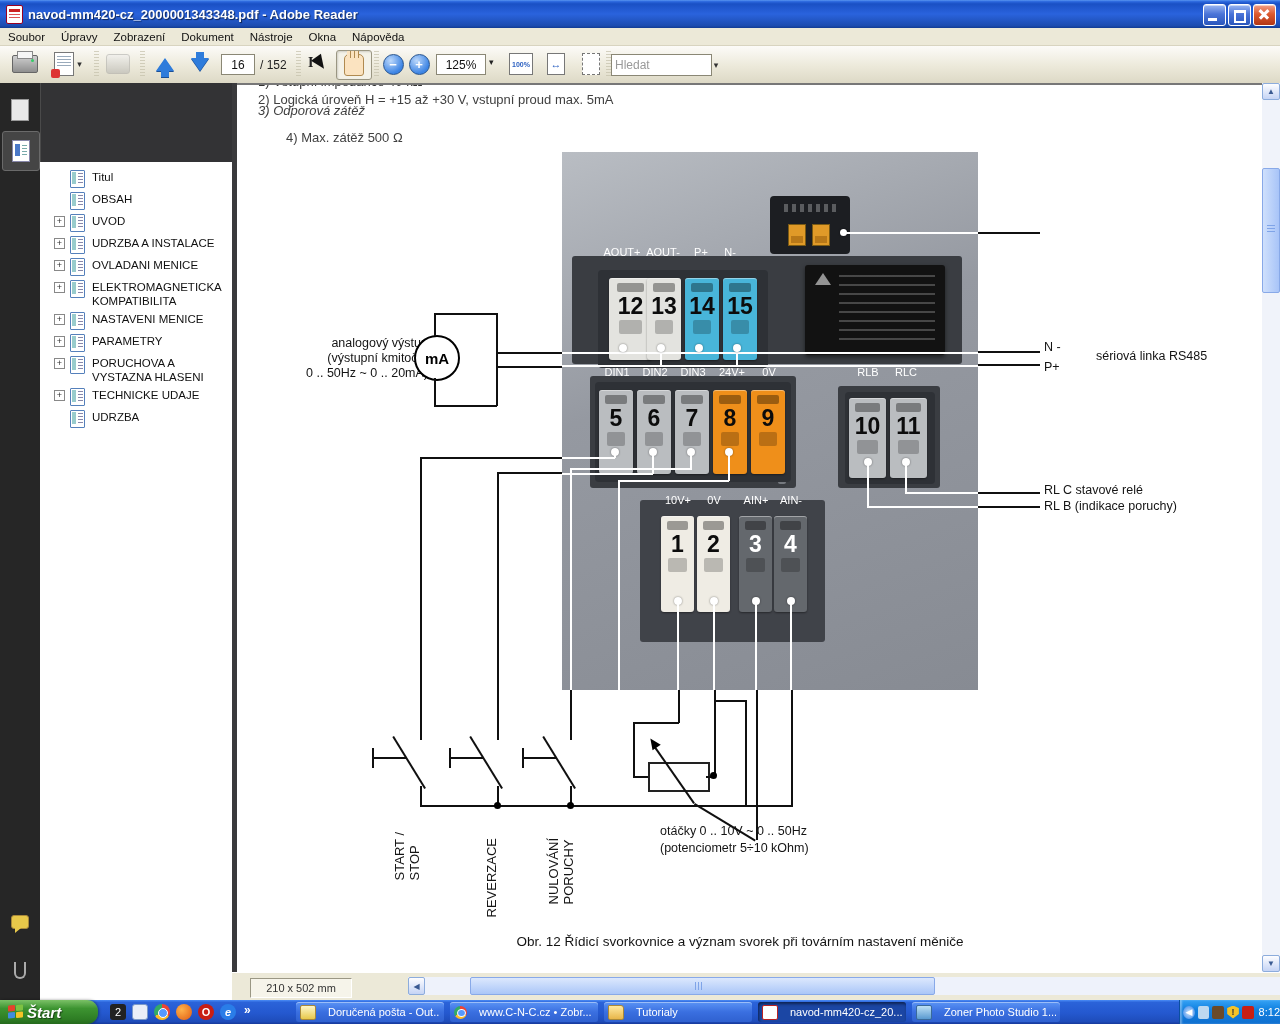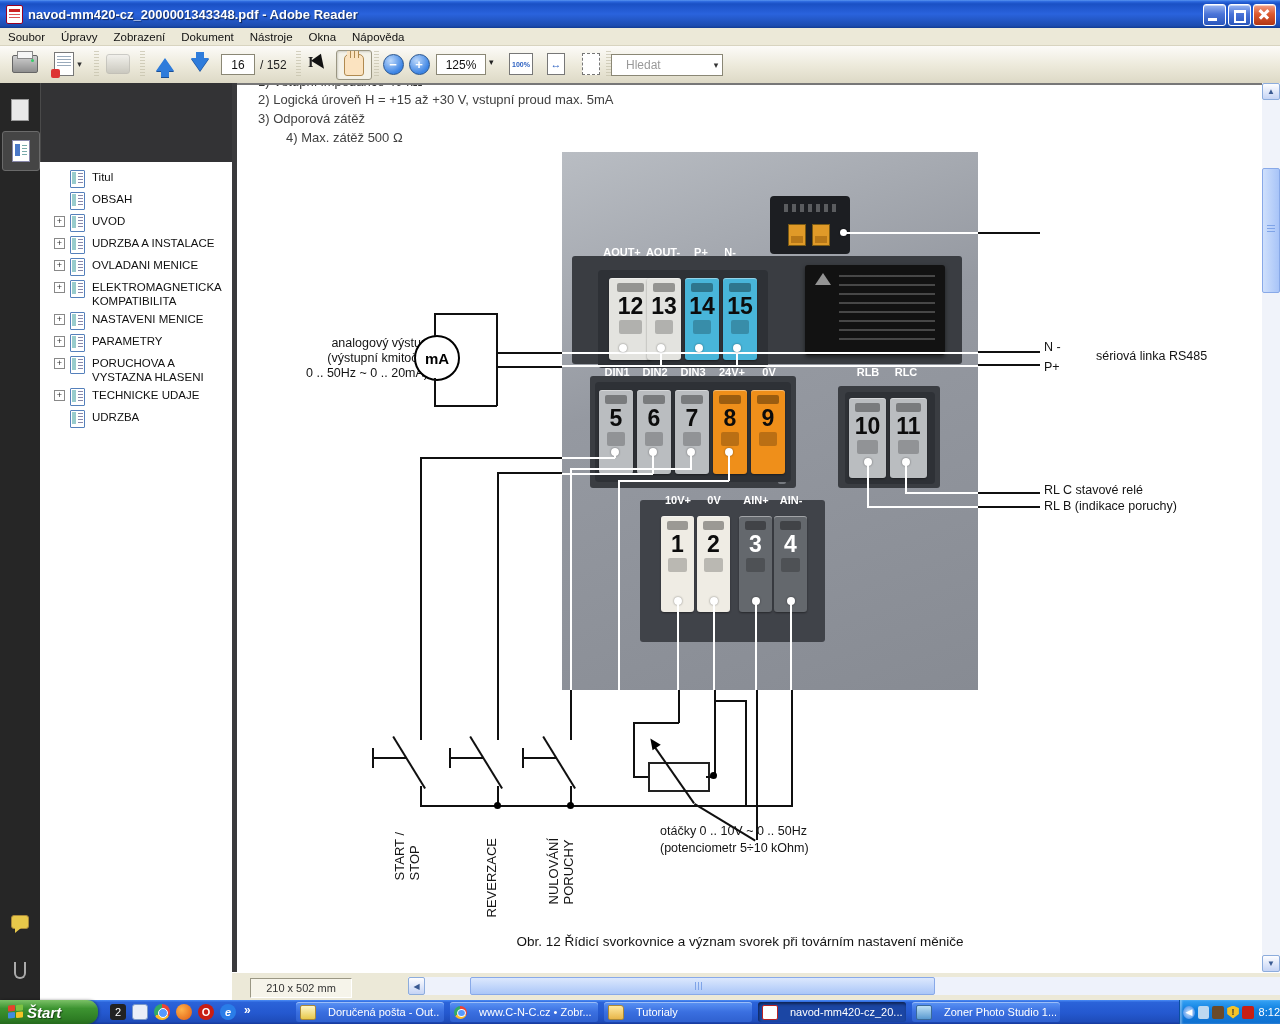--- a/index.html
+++ b/index.html
@@ -55,21 +55,21 @@
   .handico{width:18px;height:20px;background:#fbe3c0;border:1px solid #b08a50;border-radius:5px 5px 3px 3px;position:relative;}
   .handico:before{content:"";position:absolute;left:2px;top:-4px;width:12px;height:7px;
     background:repeating-linear-gradient(90deg,#fbe3c0 0 3px,#b08a50 3px 4px);}
   .zoomc{width:19px;height:19px;border-radius:50%;border:1px solid #28548e;color:#fff;font-weight:bold;font-size:13px;
     background:radial-gradient(circle at 35% 30%,#bcd8fb,#3c84e4 70%);display:flex;align-items:center;justify-content:center;line-height:1;}
   .fitico{width:16px;height:20px;background:#fff;border:1px solid #777;display:flex;align-items:center;justify-content:center;color:#2a5fc0;font-size:11px;}
   .fitico.dash{border-style:dashed;}
   .pct100{width:22px;height:20px;background:#fff;border:1px solid #777;color:#2a5fc0;font-size:7px;font-weight:bold;
     display:flex;align-items:center;justify-content:center;}
   .searchbox{position:absolute;left:611px;top:8px;width:96px;height:20px;background:#fff;border:1px solid #8a8775;
-    font-size:12px;color:#999;display:flex;align-items:center;padding-left:14px;}
+    font-size:12px;color:#999;display:flex;align-items:center;padding-left:3px;}
   .searchcaret{position:absolute;left:709px;top:8px;width:14px;height:22px;font-size:9px;color:#333;display:flex;align-items:center;justify-content:center;}
   
   #navstrip{position:absolute;left:0;top:83px;width:40px;height:917px;background:#262626;}
   .navtile{position:absolute;left:2px;width:36px;height:38px;border-radius:3px;display:flex;align-items:center;justify-content:center;}
   .navtile.sel{background:#454545;border:1px solid #6a6a6a;}
   .ico-pages{width:16px;height:20px;background:#e8e8e8;border:1px solid #999;position:relative;}
   .ico-pages:before{content:"";position:absolute;left:3px;top:-4px;width:16px;height:20px;background:#bbb;z-index:-1;border:1px solid #888;}
   .ico-bmark{width:16px;height:20px;background:#fff;border:1px solid #88a;position:relative;}
   .ico-bmark:before{content:"";position:absolute;left:2px;top:3px;width:5px;height:12px;background:#4a78c8;}
   .ico-bmark:after{content:"";position:absolute;right:2px;top:4px;width:5px;height:10px;
@@ -108,21 +108,21 @@
     background:linear-gradient(160deg,#b9bdc3 0%,#9599a1 40%,#878b93 100%);}
   .recess{position:absolute;background:#3a3d42;border-radius:3px;}
   .frame{position:absolute;background:#2e3136;border-radius:4px;}
   .term{position:absolute;border-radius:3px;display:flex;flex-direction:column;align-items:center;box-shadow:inset 0 1px 0 rgba(255,255,255,.4),0 1px 2px rgba(0,0,0,.4);}
   .term .slot{width:65%;height:9px;margin-top:5px;background:rgba(0,0,0,.35);border-radius:2px;}
   .term .num{font-weight:bold;font-size:23px;line-height:26px;margin-top:1px;color:#0c0c0c;font-family:"Liberation Sans",sans-serif;}
   .term .screw{width:55%;height:14px;background:rgba(0,0,0,.22);border-radius:2px;margin-top:1px;}
   .term.dk .num{color:#fff;}
   .c-white{background:#e3e3df;} .c-cyan{background:#48b5d9;} .c-orange{background:#ef8f1a;}
   .c-gray{background:#babdc0;} .c-cream{background:#efece4;} .c-darkg{background:#64686d;}
-  .plab{position:absolute;color:#fff;font-weight:bold;font-size:11px;transform:translateX(-50%);white-space:nowrap;}
+  .plab{position:absolute;color:#fff;font-weight:normal;font-size:11px;transform:translateX(-50%);white-space:nowrap;}
   .wdot{position:absolute;width:8px;height:8px;border-radius:50%;background:#fff;box-shadow:0 0 2px rgba(0,0,0,.5);}
   .wh{position:absolute;height:2px;background:#fff;}
   .wv{position:absolute;width:2px;background:#fff;}
   .dip{position:absolute;left:208px;top:44px;width:80px;height:58px;background:#1c1e22;border-radius:4px;}
   .dipsw{position:absolute;bottom:8px;width:16px;height:20px;background:#e09a28;border:1px solid #7a5a14;}
   .dipsw:after{content:"";position:absolute;left:2px;bottom:2px;right:2px;height:7px;background:#b87818;}
   .diptxt{position:absolute;left:14px;top:8px;right:14px;height:8px;
     background:repeating-linear-gradient(90deg,rgba(255,255,255,.55) 0 4px,transparent 4px 8px);opacity:.5;}
   .relay{position:absolute;left:243px;top:113px;width:140px;height:90px;background:#121212;border-radius:3px;box-shadow:0 2px 4px rgba(0,0,0,.5);}
   .relay .tri{position:absolute;left:10px;top:8px;width:0;height:0;border-left:8px solid transparent;border-right:8px solid transparent;border-bottom:12px solid rgba(255,255,255,.55);}
@@ -350,21 +350,21 @@
   </div>
 
   <div id="docpane"></div>
   <div id="splitter"></div>
   <div id="topshadow"></div>
 
   <div class="partialclip">
       <div>1) Vstupní impedance 40 kΩ</div>
     </div>
   <div class="note" style="left:258px;top:92px;">2) Logická úroveň H = +15 až +30 V, vstupní proud max. 5mA</div>
-  <div class="note" style="left:258px;top:111px;">3) Odporová zátěž</div>
+  <div class="note" style="left:258px;top:103px;font-style:italic;">3) Odporová zátěž</div>
   <div class="note" style="left:258px;top:130px;margin-left:28px;">4) Max. zátěž 500 Ω</div>
 
   <div id="photo">
     <div class="recess" style="left:10px;top:104px;width:390px;height:108px;"></div>
     <div class="recess" style="left:28px;top:224px;width:206px;height:112px;"></div>
     <div class="recess" style="left:276px;top:234px;width:102px;height:102px;"></div>
     <div class="recess" style="left:78px;top:348px;width:185px;height:142px;background:#404349;"></div>
     <div class="groove" style="left:216px;top:232px;width:8px;height:100px;"></div>
 
     <div class="dip">

